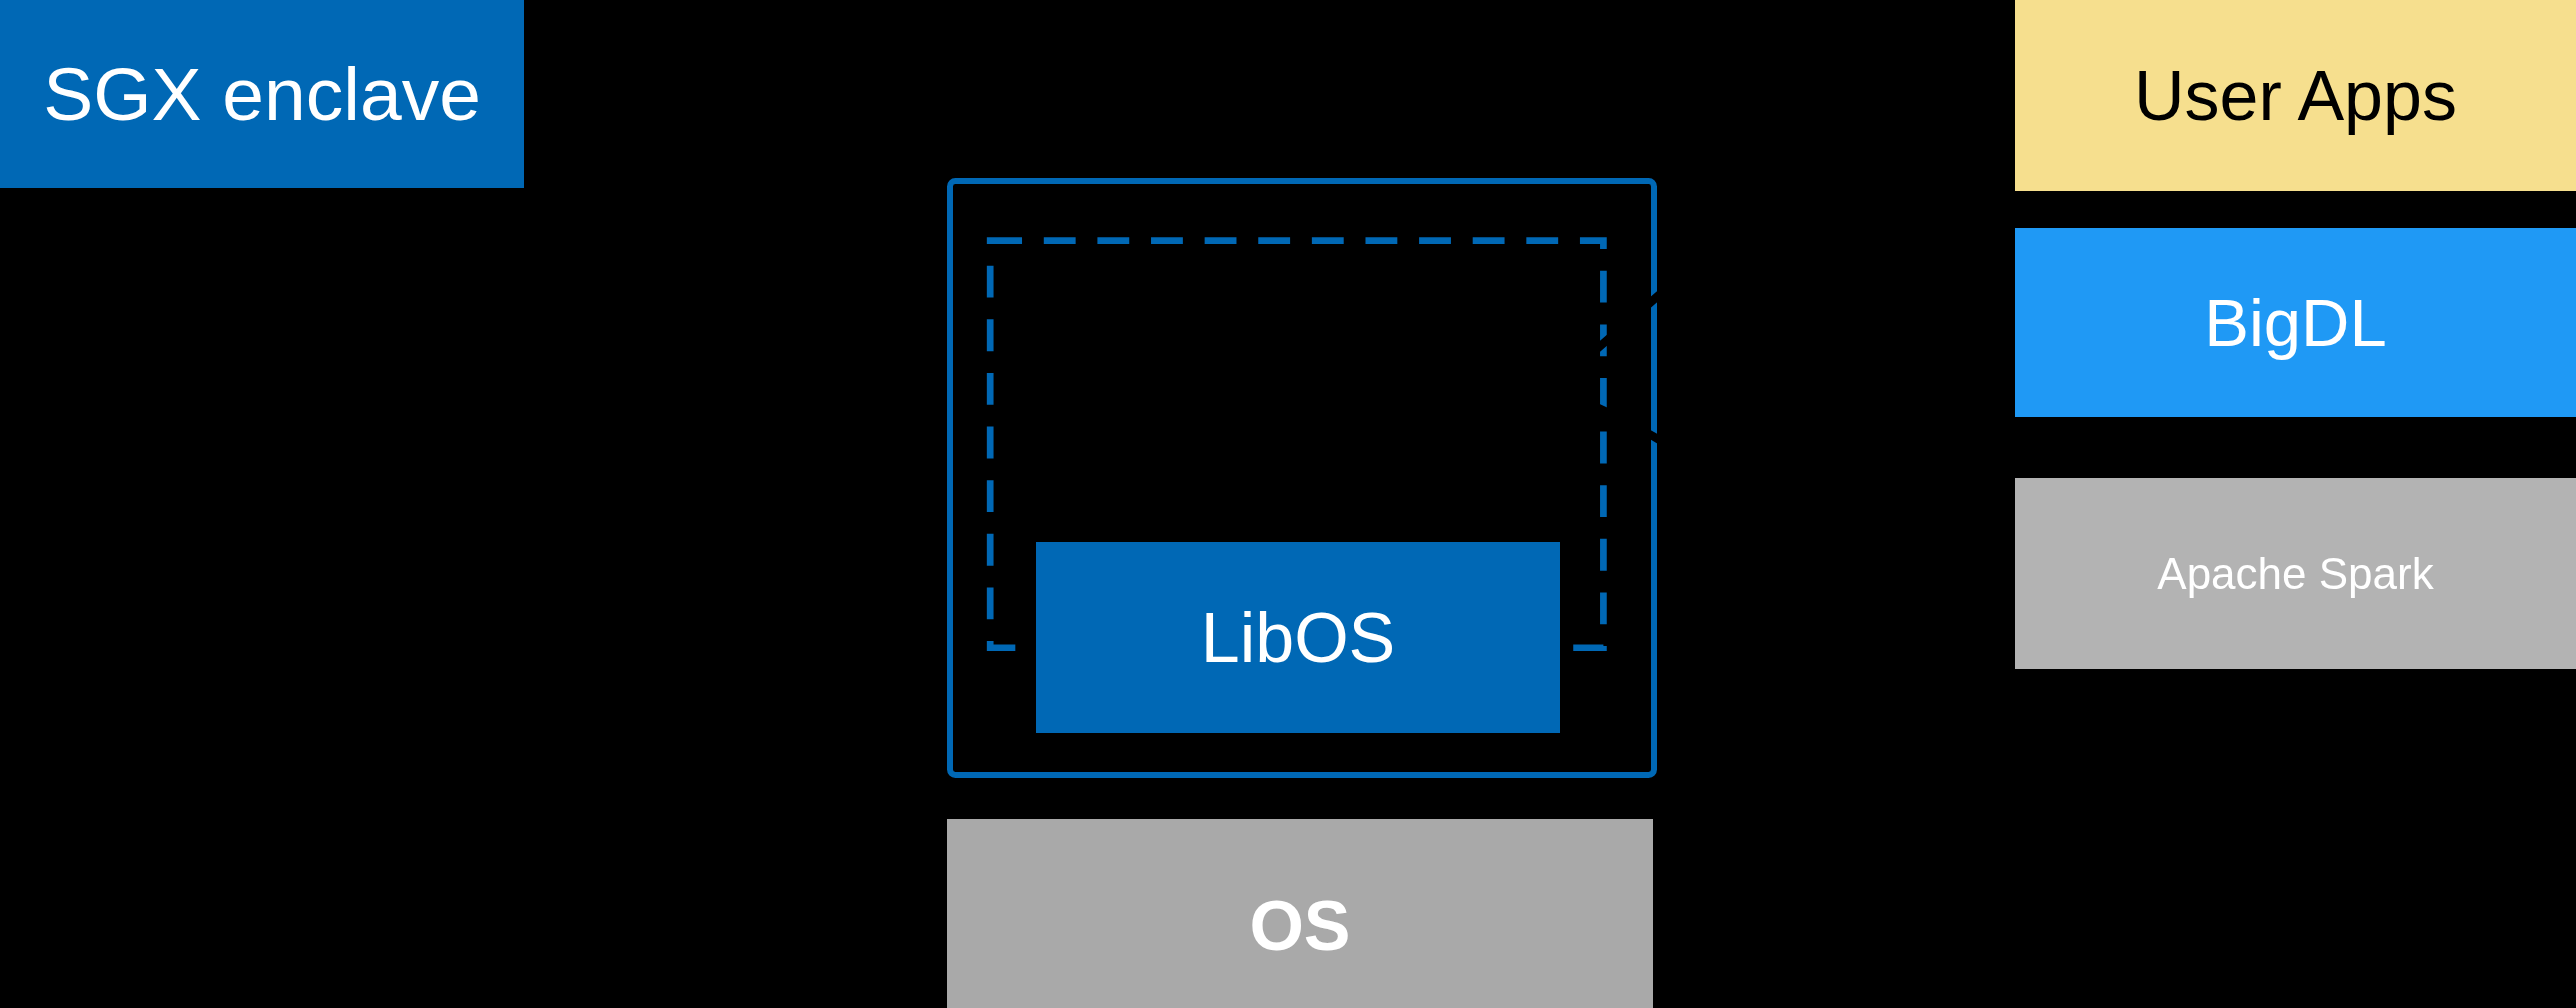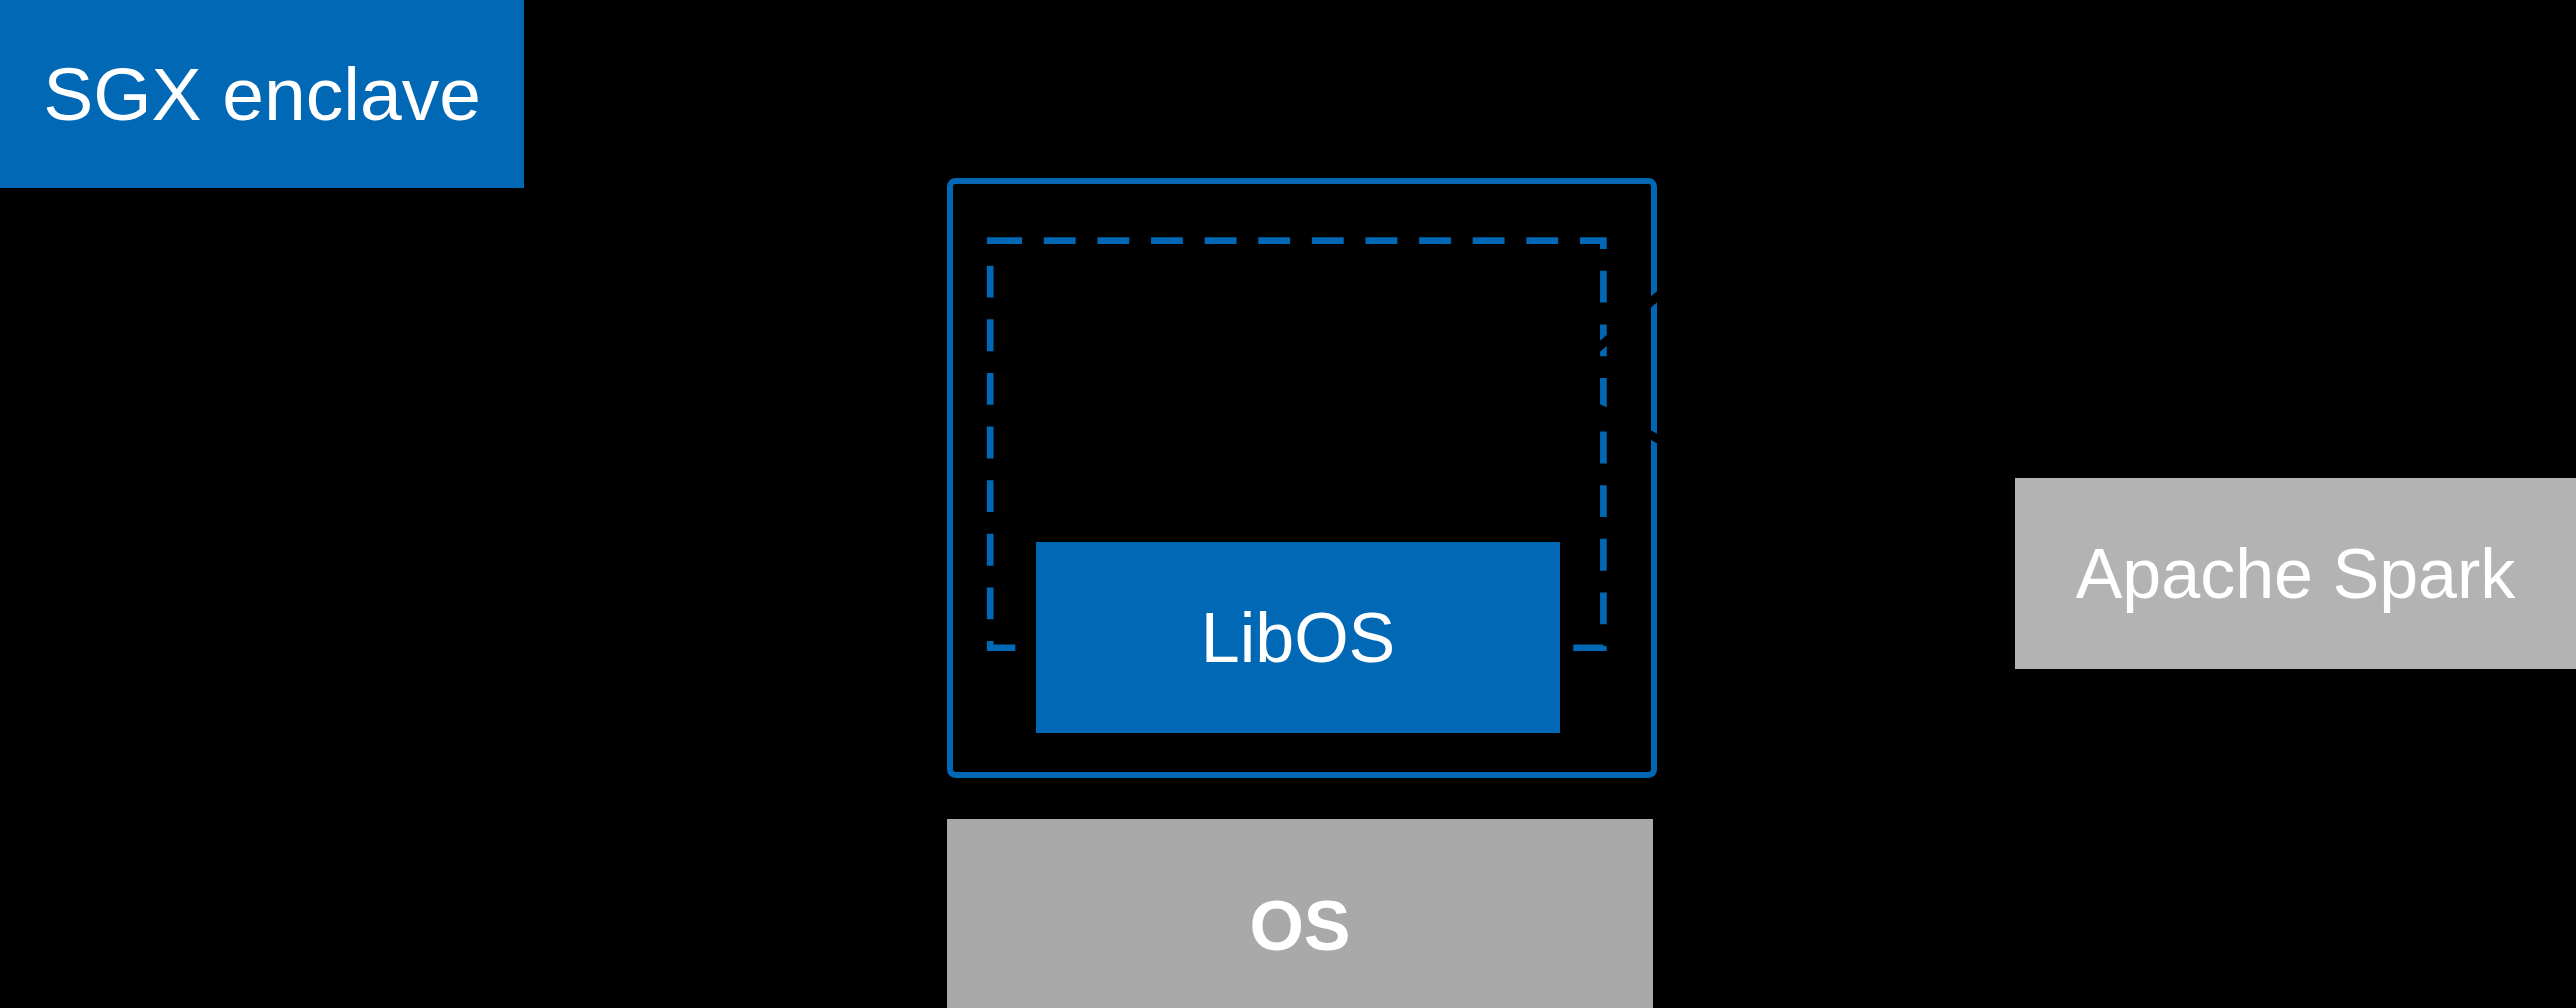--- a/index.html
+++ b/index.html
@@ -46,21 +46,21 @@
   #os-box{left:947px;top:819px;width:706px;height:189px;background:var(--os-gray);}
   #os-box .label{color:var(--text-white);font-size:70px;font-weight:700;margin-top:24px;}
 
   
   .stack-box{left:2015px;width:561px;}
   #user-apps-box{top:0;height:191px;background:var(--app-yellow);}
   #user-apps-box .label{color:var(--text-black);font-size:70px;}
   #bigdl-box{top:228px;height:189px;background:var(--bigdl-blue);}
   #bigdl-box .label{color:var(--text-white);font-size:67px;}
   #spark-box{top:478px;height:191px;background:var(--spark-gray);}
-  #spark-box .label{color:var(--text-white);font-size:70px;}
+  #spark-box .label{color:var(--text-white);font-size:44px;}
 
   .pos{position:absolute;}
 </style>
 </head>
 <body>
 
 <div id="canvas">
 
   <div class="box pos" id="sgx-box">
     <span class="label">SGX enclave</span>
@@ -76,20 +76,26 @@
 
 
   <div class="box pos" id="libos-box">
     <span class="label">LibOS</span>
   </div>
 
   <div class="box pos" id="os-box">
     <span class="label">OS</span>
   </div>
 
+  <div class="box pos stack-box" id="user-apps-box">
+    <span class="label">User Apps</span>
+  </div>
+  <div class="box pos stack-box" id="bigdl-box">
+    <span class="label">BigDL</span>
+  </div>
   <div class="box pos stack-box" id="spark-box">
     <span class="label">Apache Spark</span>
   </div>
 
   <svg class="layer" id="layer-over" width="2576" height="1009" viewBox="0 0 3075 1204">
     <path d="M 2040 305 C 2000 330, 1935 395, 1853 461" fill="none" stroke="var(--arrow-black)" stroke-width="10" stroke-linecap="round"></path>
     <path d="M 2035 560 C 1990 528, 1920 487, 1853 465" fill="none" stroke="var(--arrow-black)" stroke-width="10" stroke-linecap="round"></path>
     <circle cx="1852" cy="463" r="7" fill="var(--arrow-black)"></circle>
   </svg>
 

